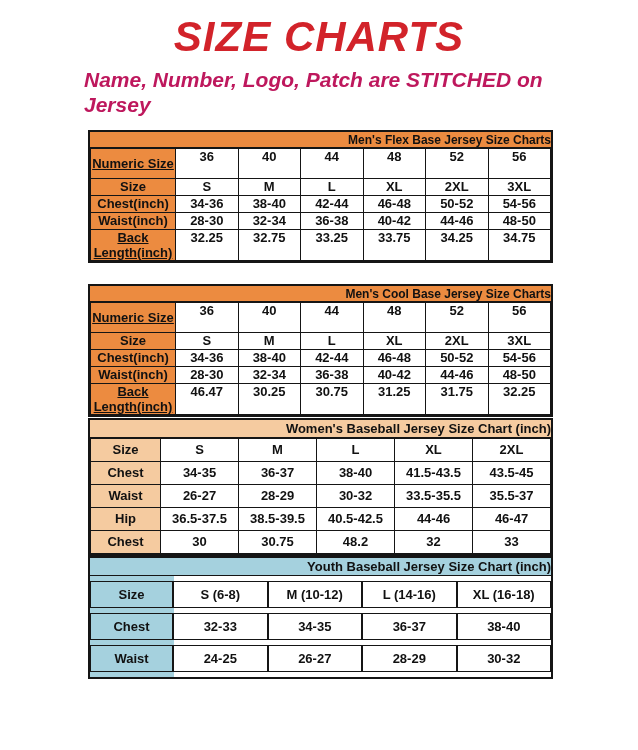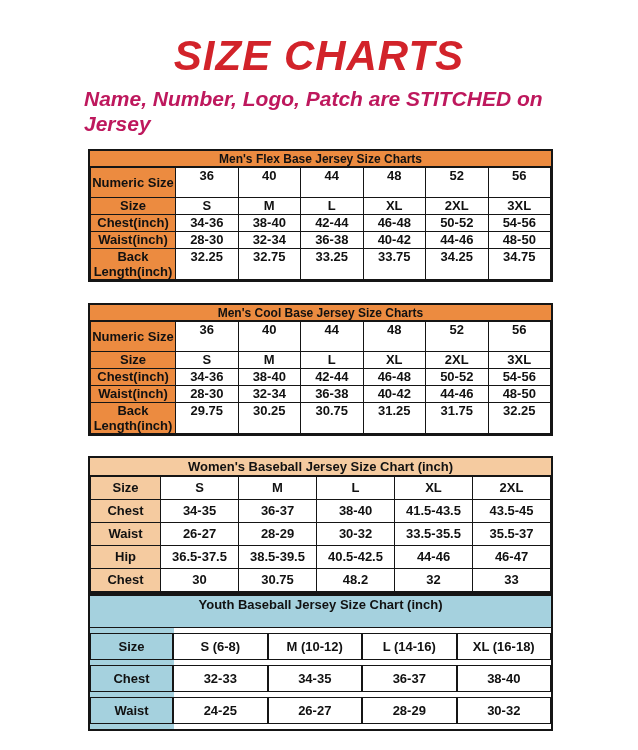--- a/index.html
+++ b/index.html
@@ -1,64 +1,64 @@
 <!DOCTYPE html>
 <html><head>
 <meta charset="utf-8">
 <style>
   * { margin:0; padding:0; box-sizing:border-box; }
   html,body { width:638px; height:750px; background:#fff; overflow:hidden; }
   body { font-family:"Liberation Sans", sans-serif; color:#1a1a1a; }
 
-  .header { margin-top:33px; }
+  .header { margin-top:14px; }
   .page-title {
     text-align:center;
     font-size:42px; font-weight:bold; font-style:italic;
     color:#D2232A; letter-spacing:1px; line-height:1.1;
   }
   .page-subtitle {
     margin:8px 0 0 84px; width:486px;
     font-size:21px; font-weight:bold; font-style:italic;
     color:#be185d; line-height:1.18;
   }
 
   .tables { margin-left:88px; width:465px; }
 
   .size-table { width:465px; border:2px solid #151515; background:#fff; }
   .size-table .bar {
-    text-align:center; font-weight:bold; font-size:12px;
+    text-align:right; font-weight:bold; font-size:12px;
     border-bottom:1px solid #151515; color:#111;
   }
   .size-table table { width:100%; table-layout:fixed; border-collapse:collapse; }
   .size-table td {
     border:1px solid #151515; text-align:center; vertical-align:middle;
     font-weight:bold; font-size:13px; padding:0; line-height:15px;
     background:#fff; color:#111;
   }
 
   
   .men { margin-top:12px; }
   .men .bar { height:16px; line-height:16px; background:#EC8B40; }
   .men td.label { width:85px; background:#EC8B40; }
   .men tr.r0 td { height:30px; vertical-align:top; }
   .men tr.r1 td, .men tr.r2 td, .men tr.r3 td { height:17px; }
   .men tr.r4 td { height:15px; vertical-align:top; }
-  .men tr.r0 td.label, .men tr.r4 td.label { vertical-align:middle; }
+  .men tr.r0 td.label, .men tr.r4 td.label { vertical-align:middle;text-decoration:underline; }
   #table-0 { margin-top:12px; margin-bottom:21px; }
-  #table-1 { margin-bottom:20px; }
+  #table-1 { margin-bottom:1px; }
 
   
   .women { }
   .women .bar { height:18px; line-height:18px; background:#F5CBA0; font-size:13px; }
   .women td.label { width:70px; background:#F5CBA0; }
   .women td { height:23px; }
 
   
   .youth { background:linear-gradient(90deg,#A5D1DE 0,#A5D1DE 84px,#fff 84px); }
-  .youth .bar { height:32px; line-height:18px; background:#A5D1DE; font-size:13px; }
+  .youth .bar { height:18px; line-height:18px; background:#A5D1DE; font-size:13px; }
   .youth table { border-collapse:separate; border-spacing:0 5px; }
   .youth td { height:27px; }
   .youth td.label { width:83px; background:#A5D1DE; }
 </style>
 </head>
 <body>
 
 <div class="header">
   <div class="page-title">SIZE CHARTS</div>
   <div class="page-subtitle">Name, Number, Logo, Patch are STITCHED on Jersey</div>
@@ -154,21 +154,21 @@
             <td class="label">Waist(inch)</td>
             <td>28-30</td>
             <td>32-34</td>
             <td>36-38</td>
             <td>40-42</td>
             <td>44-46</td>
             <td>48-50</td>
           </tr>
           <tr class="r4">
             <td class="label">Back Length(inch)</td>
-            <td>29.75</td>
+            <td>46.47</td>
             <td>30.25</td>
             <td>30.75</td>
             <td>31.25</td>
             <td>31.75</td>
             <td>32.25</td>
           </tr>
         </tbody>
       </table>
   </div>
 

